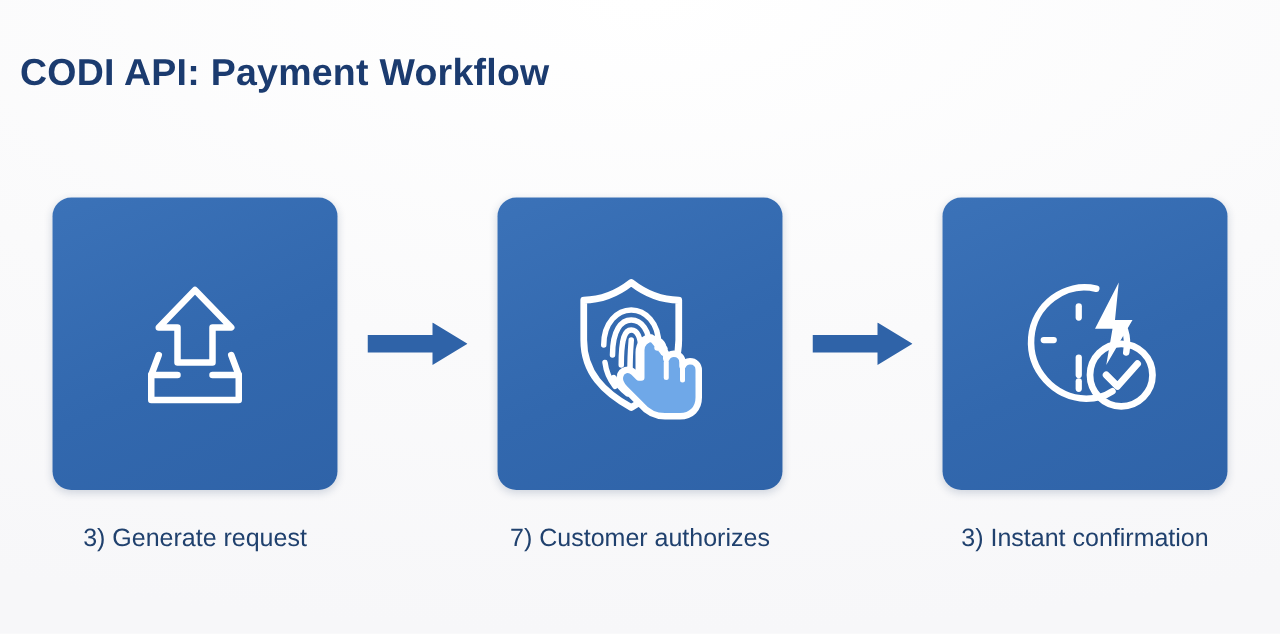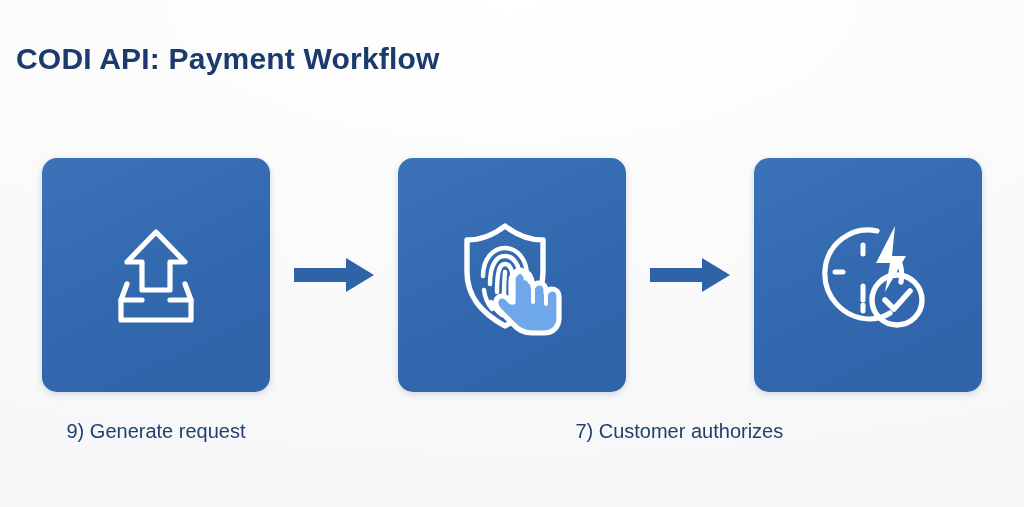--- a/index.html
+++ b/index.html
@@ -215,19 +215,20 @@
 
           <circle cx="92" cy="88" r="25" fill="none" stroke="#ffffff" stroke-width="5.4"></circle>
           <path d="M80 88 L89 97 L105 79" fill="none" stroke="#ffffff" stroke-width="5.6" stroke-linecap="round" stroke-linejoin="round"></path>
         </svg>
       </div>
     </div>
 
   </div>
 
   <div class="captions">
-    <div class="caption">9) Generate request</div>
+    <div class="caption">3) Generate request</div>
     <div class="caption-gap"></div>
     <div class="caption">7) Customer authorizes</div>
     <div class="caption-gap"></div>
+    <div class="caption">3) Instant confirmation</div>
   </div>
 
 </div>
 
 </body></html>

